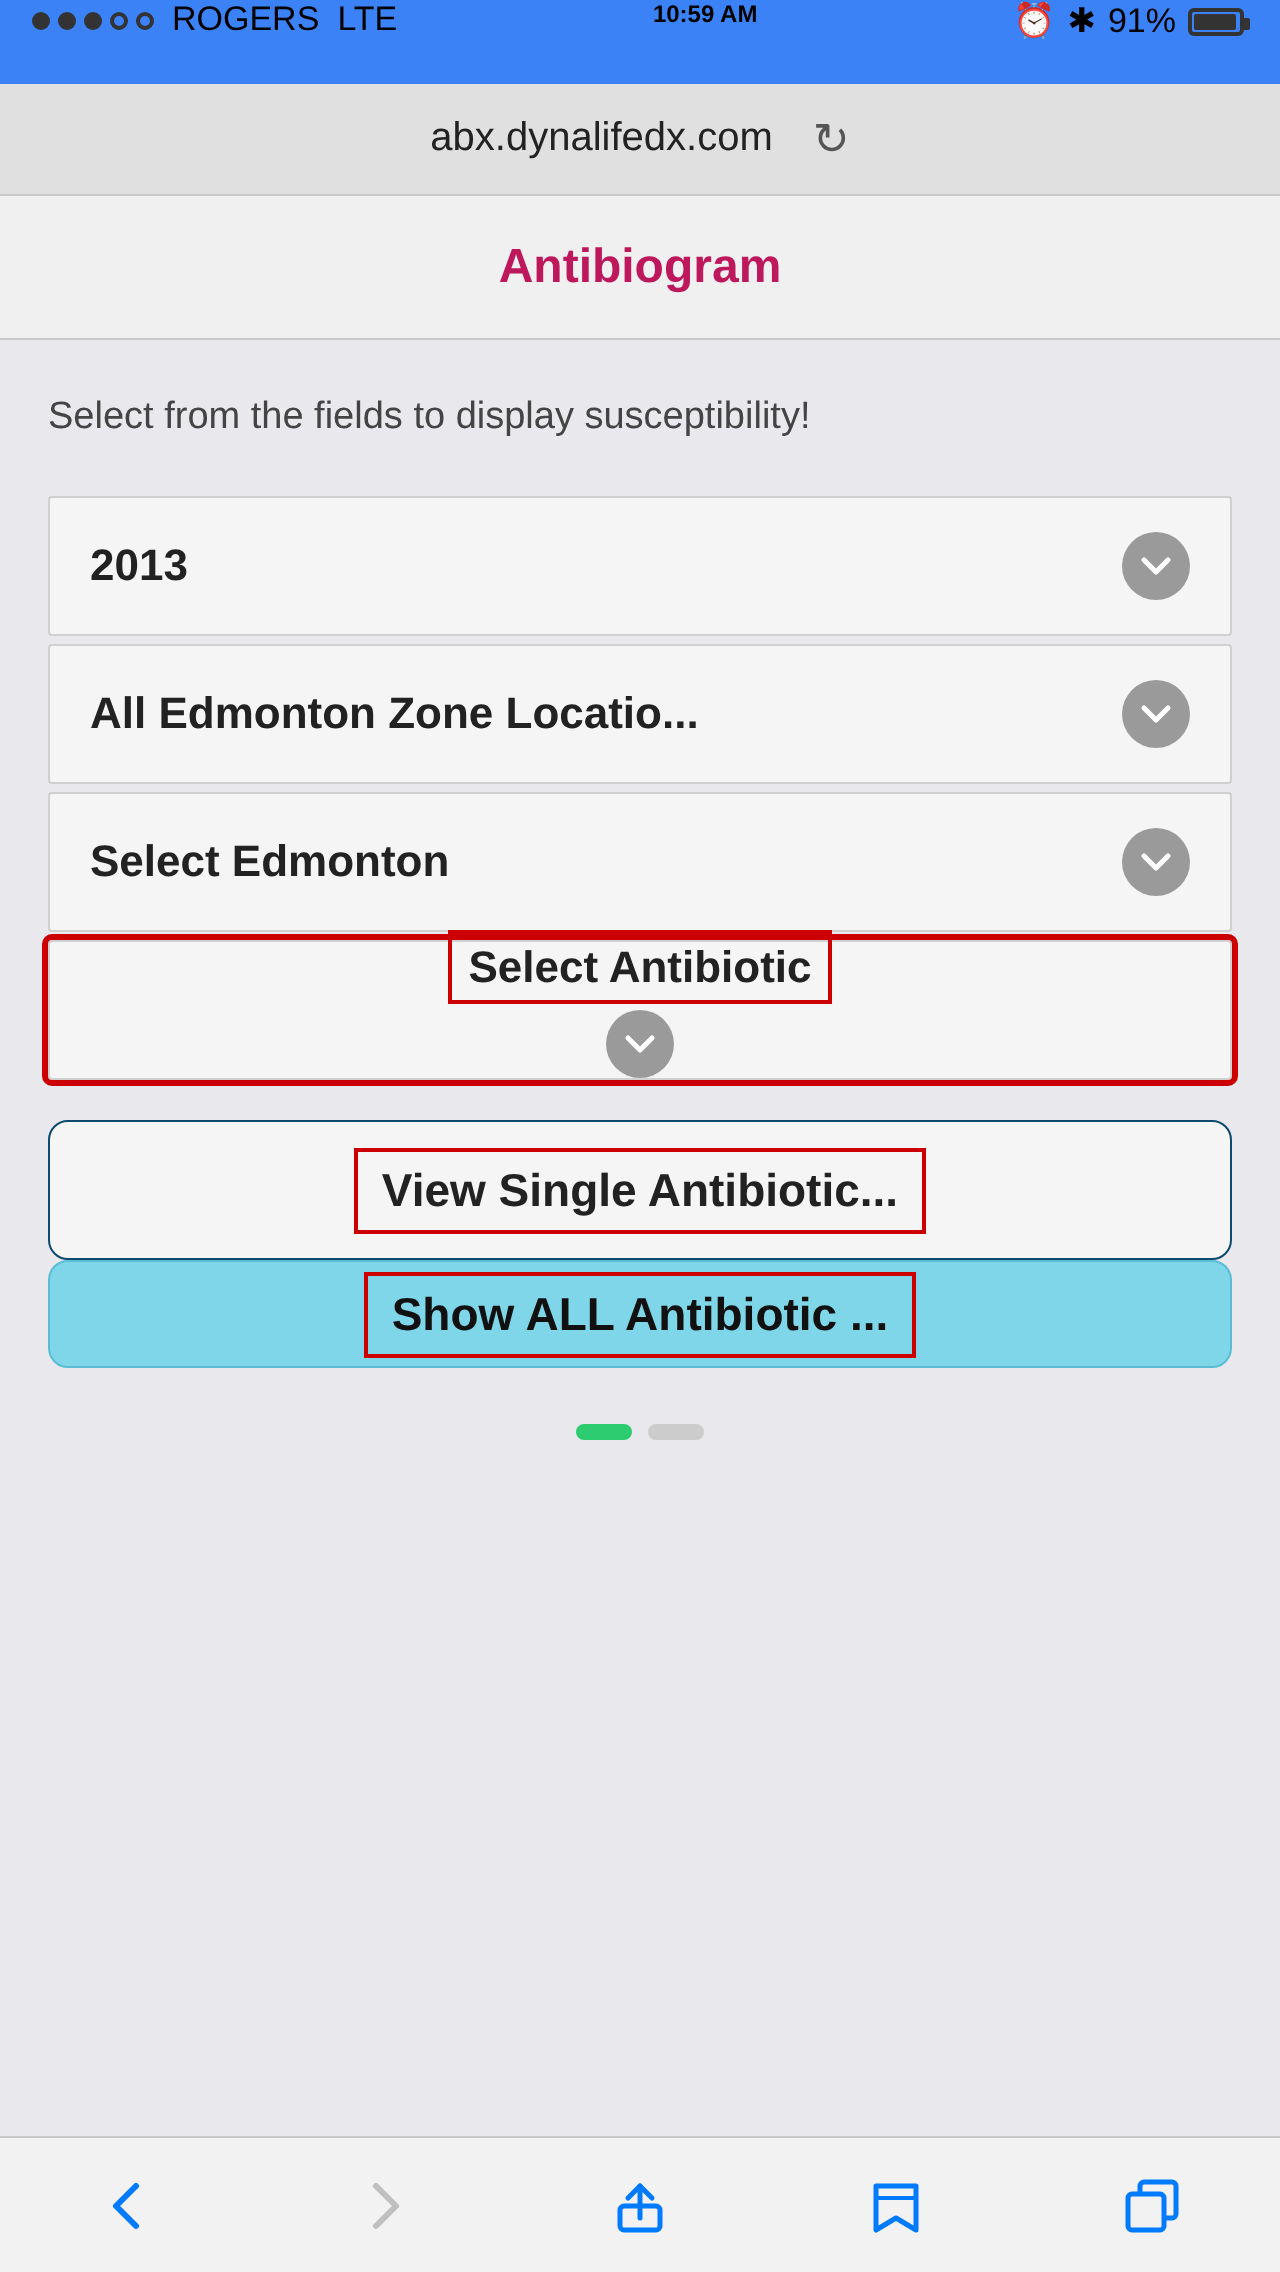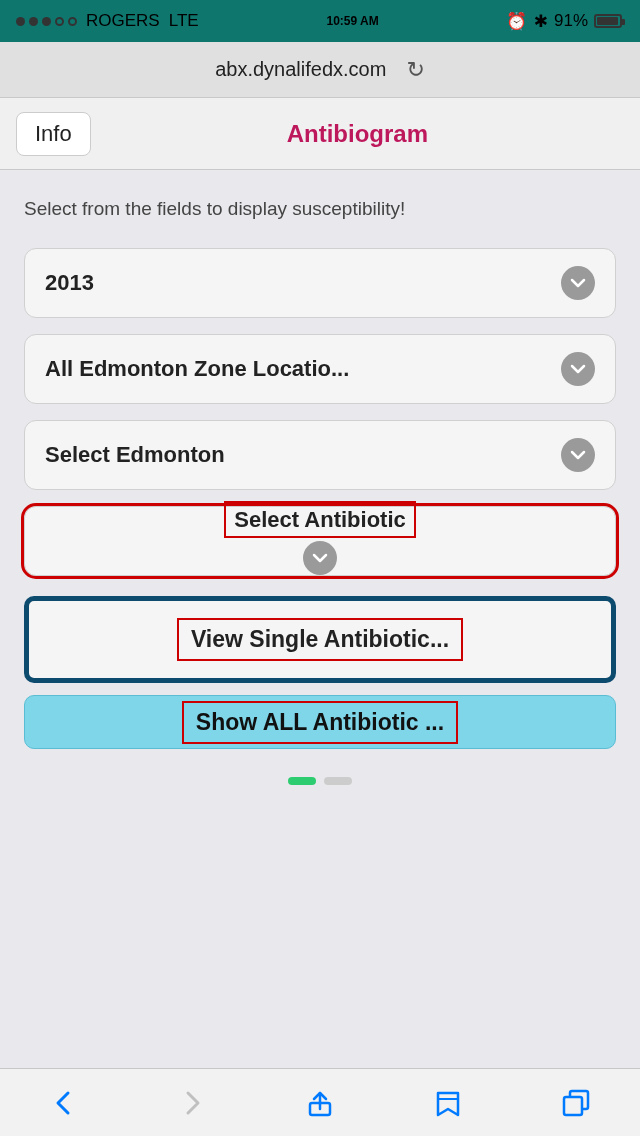--- a/index.html
+++ b/index.html
@@ -7,24 +7,24 @@
     body {
       width: 640px;
       min-height: 1136px;
       background: #e8e8ed;
       font-family: -apple-system, 'Helvetica Neue', Arial, sans-serif;
       overflow-x: hidden;
     }
 
     
     .status-bar {
-      background: #0f766e;
+      background: #3b82f6;
       height: 42px;
       display: flex;
-      align-items: center;
+      align-items: flex-start;
       justify-content: space-between;
       padding: 0 16px;
       font-size: 18px;
       font-weight: 500;
     }
     .status-left {
       display: flex;
       align-items: center;
       gap: 5px;
     }
@@ -112,27 +112,27 @@
     .instruction-text {
       font-size: 19px;
       color: #444;
       margin-bottom: 28px;
     }
 
     
     .dropdown-row {
       background: #f5f5f5;
       border: 1px solid #d0d0d0;
-      border-radius: 12px;
+      border-radius: 2px;
       height: 70px;
       display: flex;
       align-items: center;
       justify-content: space-between;
       padding: 0 20px;
-      margin-bottom: 16px;
+      margin-bottom: 4px;
       cursor: pointer;
     }
     .dropdown-row.highlighted {
       outline: 3px solid #cc0000;
       flex-direction: column;
     }
     .dropdown-label {
       font-size: 22px;
       font-weight: 700;
       color: #222;
@@ -152,27 +152,26 @@
       height: 18px;
     }
 
     
     .button-area {
       margin-top: 20px;
       padding: 0 24px;
     }
     .view-single-btn {
       background: #f5f5f5;
-      border: 5px solid #0c4a6e;
+      border: 1px solid #0c4a6e;
       border-radius: 10px;
-      height: 87px;
-      display: flex;
-      align-items: center;
-      justify-content: center;
-      margin-bottom: 12px;
+      height: 70px;
+      display: flex;
+      align-items: center;
+      justify-content: center;
       cursor: pointer;
     }
     .view-single-btn .btn-label {
       font-size: 23px;
       font-weight: 700;
       color: #222;
       border: 2.5px solid #cc0000;
       padding: 6px 12px;
     }
     .show-all-btn {
@@ -256,21 +255,20 @@
     </div>
   </div>
 </div>
 
 <div class="url-bar">
   <span class="url-text">abx.dynalifedx.com</span>
   <span class="refresh-btn">↻</span>
 </div>
 
 <div class="page-header">
-  <button class="info-btn">Info</button>
   <div class="header-title">Antibiogram</div>
 </div>
 
 <div class="main-content">
   <p class="instruction-text">Select from the fields to display susceptibility!</p>
 
   <div class="dropdown-row">
     <span class="dropdown-label">2013</span>
     <div class="chevron-icon">
       <svg viewBox="0 0 18 18" fill="none" xmlns="http://www.w3.org/2000/svg">

